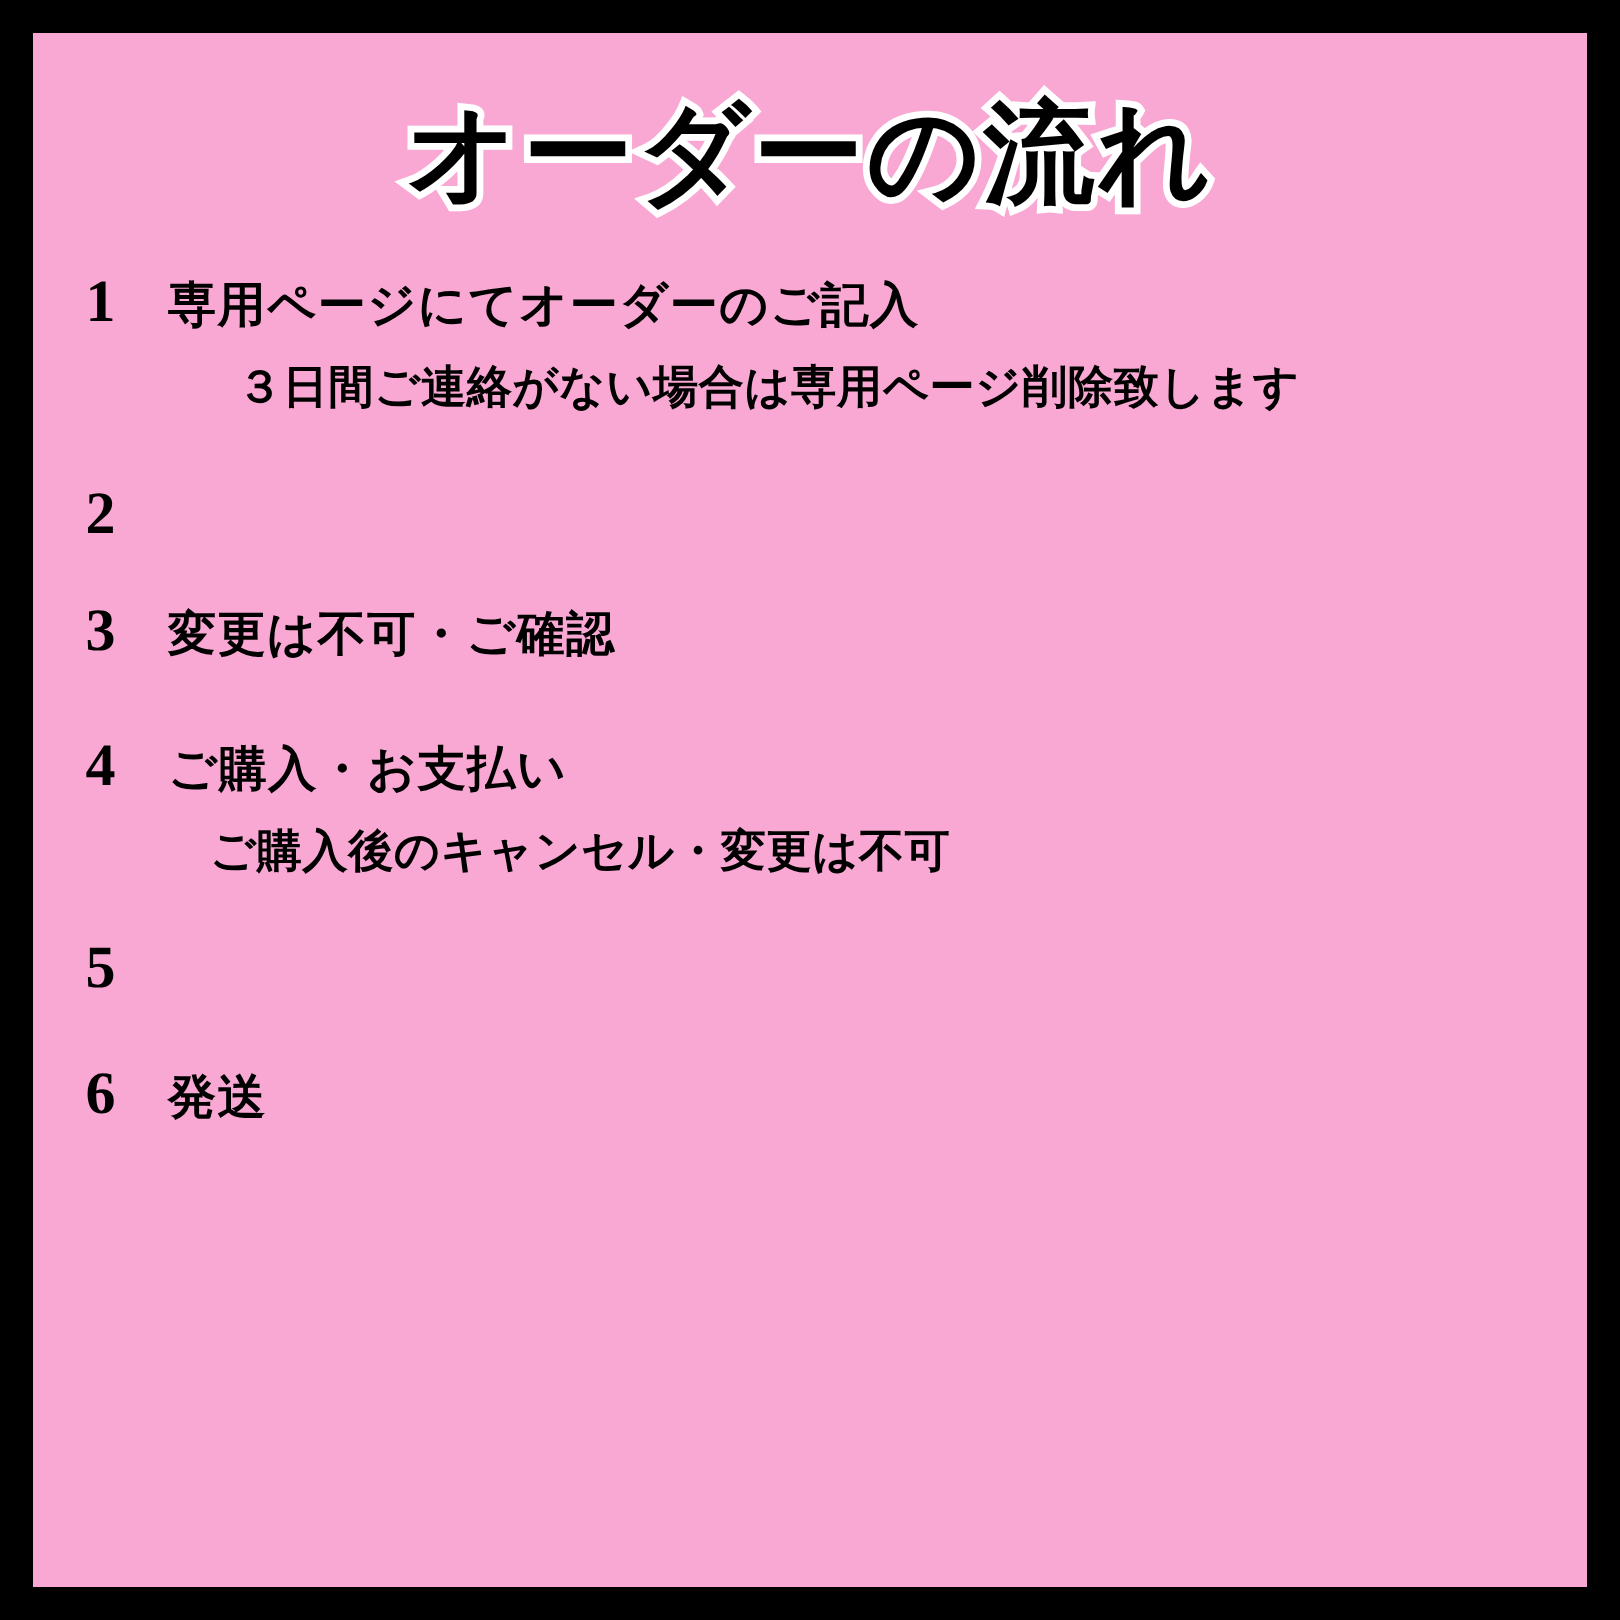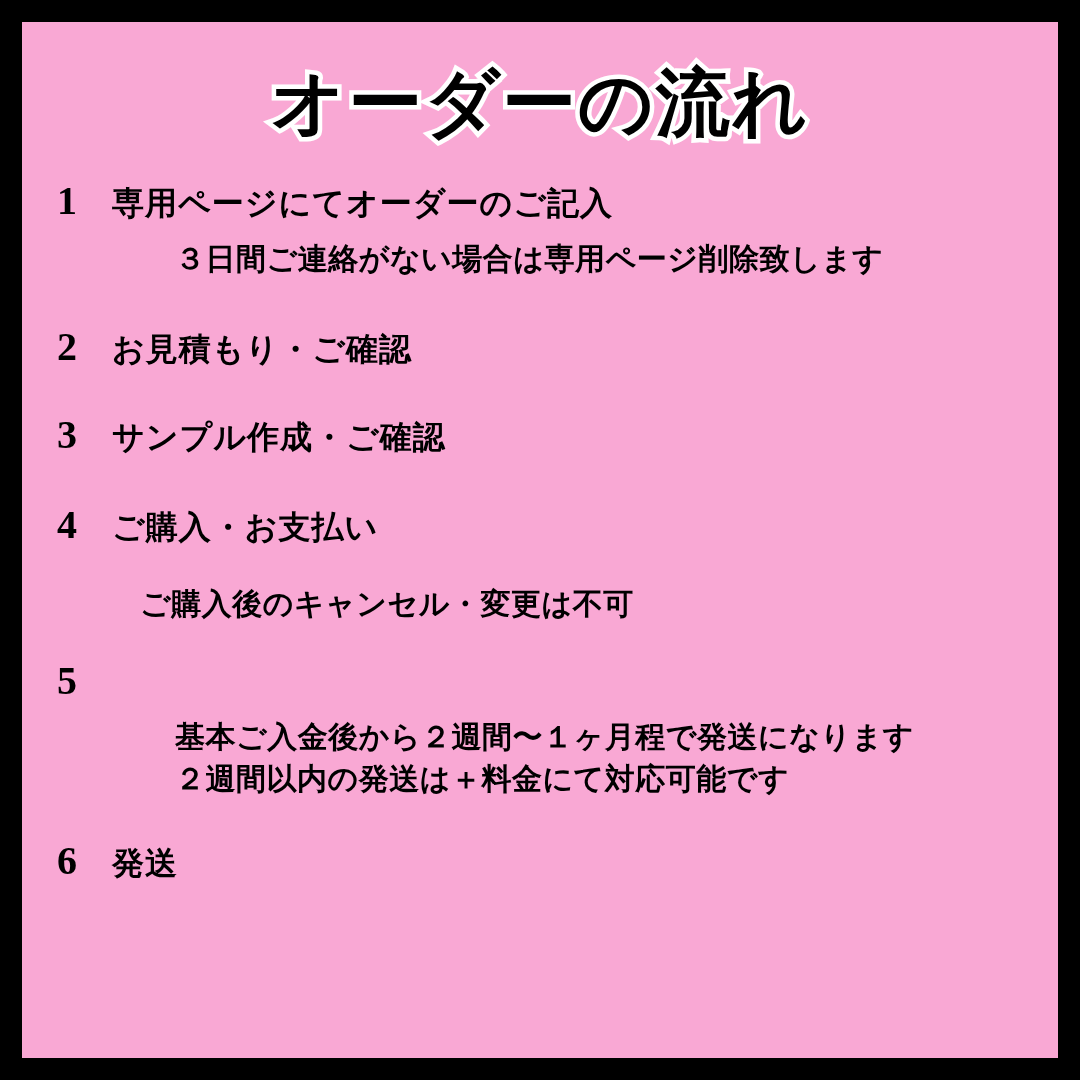--- a/index.html
+++ b/index.html
@@ -78,30 +78,30 @@
     margin: 4px 0 0 118px;
   }
   .note {
     font-size: 30px;
     font-weight: 700;
     color: #000000;
     line-height: 42px;
     letter-spacing: 0.5px;
   }
   .note.indent {
-    margin-left: 35px;
+    margin-left: 18px;
   }
   
   .s1 { margin-top: 0; }
   .s2 { margin-top: 38px; }
   .s3 { margin-top: 26px; }
   .s4 { margin-top: 28px; }
   .s5 { margin-top: 32px; }
   .s6 { margin-top: 32px; }
-  .notes-4 { margin-top: 25px; }
+  .notes-4 { margin-top: 4px; }
   .notes-5 { margin-top: 12px; }
 </style>
 </head>
 <body>
 
 <div class="canvas">
   <div class="panel">
 
     <div class="title">オーダーの流れ</div>
 
@@ -113,49 +113,44 @@
           <div class="step-label">専用ページにてオーダーのご記入</div>
         </div>
         <div class="notes">
           <div class="note indent">３日間ご連絡がない場合は専用ページ削除致します</div>
         </div>
       </div>
 
       <div class="step s2">
         <div class="step-head">
           <div class="step-num">2</div>
-          <div class="step-label">お見積もり・ご確認</div>
         </div>
       </div>
 
       <div class="step s3">
         <div class="step-head">
           <div class="step-num">3</div>
-          <div class="step-label">サンプル作成・ご確認</div>
+          <div class="step-label">変更は不可・ご確認</div>
         </div>
       </div>
 
       <div class="step s4">
         <div class="step-head">
           <div class="step-num">4</div>
           <div class="step-label">ご購入・お支払い</div>
         </div>
         <div class="notes notes-4">
           <div class="note">ご購入後のキャンセル・変更は不可</div>
         </div>
       </div>
 
       <div class="step s5">
         <div class="step-head">
           <div class="step-num">5</div>
         </div>
-        <div class="notes notes-5">
-          <div class="note indent">基本ご入金後から２週間〜１ヶ月程で発送になります</div>
-          <div class="note indent">２週間以内の発送は＋料金にて対応可能です</div>
-        </div>
       </div>
 
       <div class="step s6">
         <div class="step-head">
           <div class="step-num">6</div>
           <div class="step-label">発送</div>
         </div>
       </div>
 
     </div>

